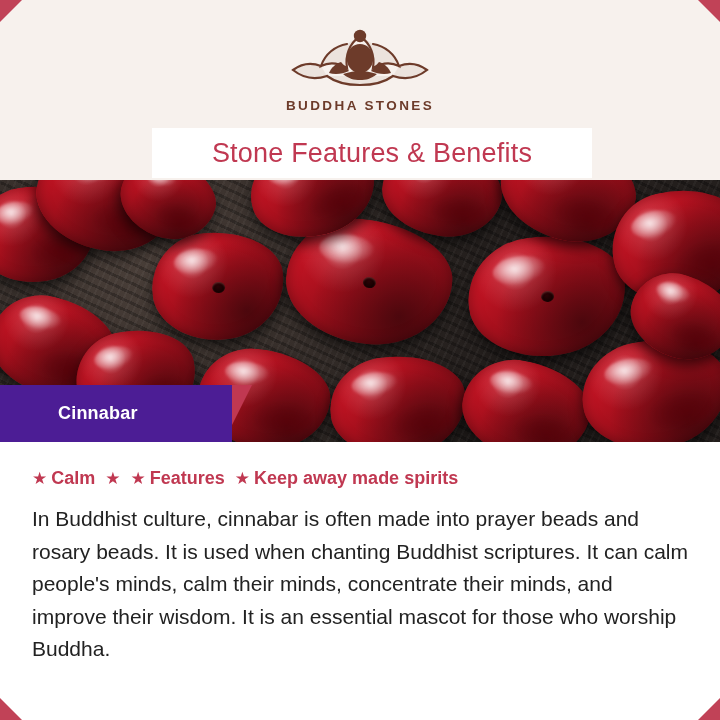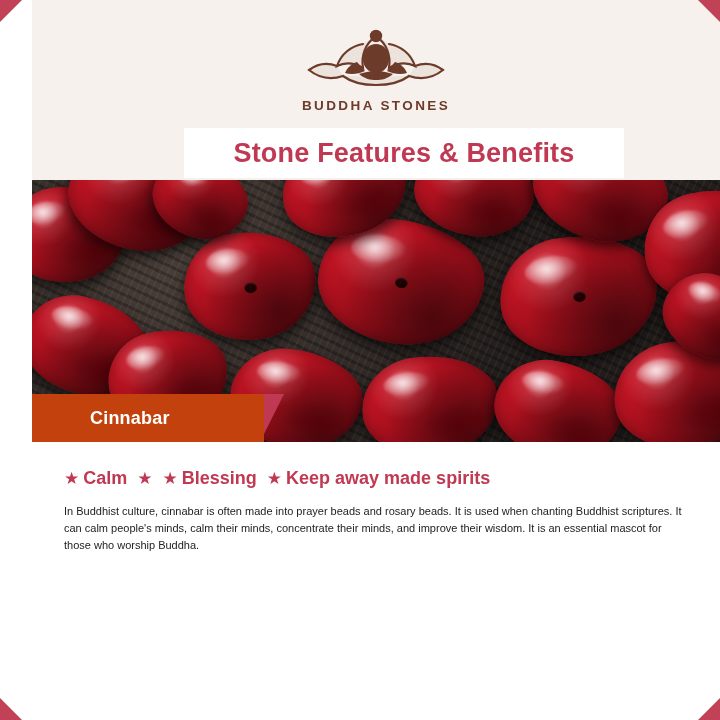--- a/index.html
+++ b/index.html
@@ -6,21 +6,20 @@
   html, body {
     width: 720px; height: 720px;
     font-family: "Liberation Sans", sans-serif;
     background: #ffffff;
     overflow: hidden;
   }
   .page {
     position: relative;
     width: 720px; height: 720px;
     background: #ffffff;
-    padding-left: 32px;
   }
 
   
   .corner {
     position: absolute;
     width: 0; height: 0;
     z-index: 5;
   }
   .corner-tl {
     top: 0; left: 0;
@@ -74,21 +73,21 @@
     width: 440px;
     height: 50px;
     background: #ffffff;
     display: flex;
     align-items: center;
     justify-content: center;
   }
   .title-band .title-text {
     color: #c03851;
     font-size: 27px;
-    font-weight: 700;
+    font-weight: 400;
     letter-spacing: 0.2px;
   }
 
   
   .hero {
     position: relative;
     width: 720px;
     height: 262px;
     overflow: hidden;
     background: #2a2422;
@@ -146,23 +145,23 @@
     border-radius: 50%;
     box-shadow: inset 0 1px 2px rgba(255,120,120,0.35);
     filter: none;
   }
 
   
   .ribbon {
     position: absolute;
     left: 0;
     bottom: 0;
-    height: 48px;
+    height: 57px;
     width: 232px;
-    background: #c2410c;
+    background: #4c1d95;
     display: flex;
     align-items: center;
     z-index: 4;
   }
   .ribbon-label {
     color: #ffffff;
     font-size: 18px;
     font-weight: 600;
     margin-left: 58px;
     letter-spacing: 0.2px;
@@ -200,21 +199,21 @@
     line-height: 1;
   }
   .benefit .benefit-label {
     color: #c03851;
     font-size: 18px;
     font-weight: 700;
   }
   .description {
     margin-top: 14px;
     color: #222222;
-    font-size: 11px;
+    font-size: 21px;
     line-height: 1.55;
     max-width: 660px;
   }
 
   .bottom-spacer { height: 30px; }
 </style>
 </head>
 <body>
 
 <div class="page">
@@ -285,21 +284,21 @@
     <div class="benefits">
       <div class="benefit">
         <span class="star">★</span>
         <span class="benefit-label">Calm</span>
       </div>
       <div class="benefit">
         <span class="star">★</span>
       </div>
       <div class="benefit">
         <span class="star">★</span>
-        <span class="benefit-label">Blessing</span>
+        <span class="benefit-label">Features</span>
       </div>
       <div class="benefit">
         <span class="star">★</span>
         <span class="benefit-label">Keep away made spirits</span>
       </div>
     </div>
 
     <p class="description">In Buddhist culture, cinnabar is often made into prayer beads and rosary beads. It is used when chanting Buddhist scriptures. It can calm people's minds, calm their minds, concentrate their minds, and improve their wisdom. It is an essential mascot for those who worship Buddha.</p>
     <div class="bottom-spacer"></div>
   </div>

